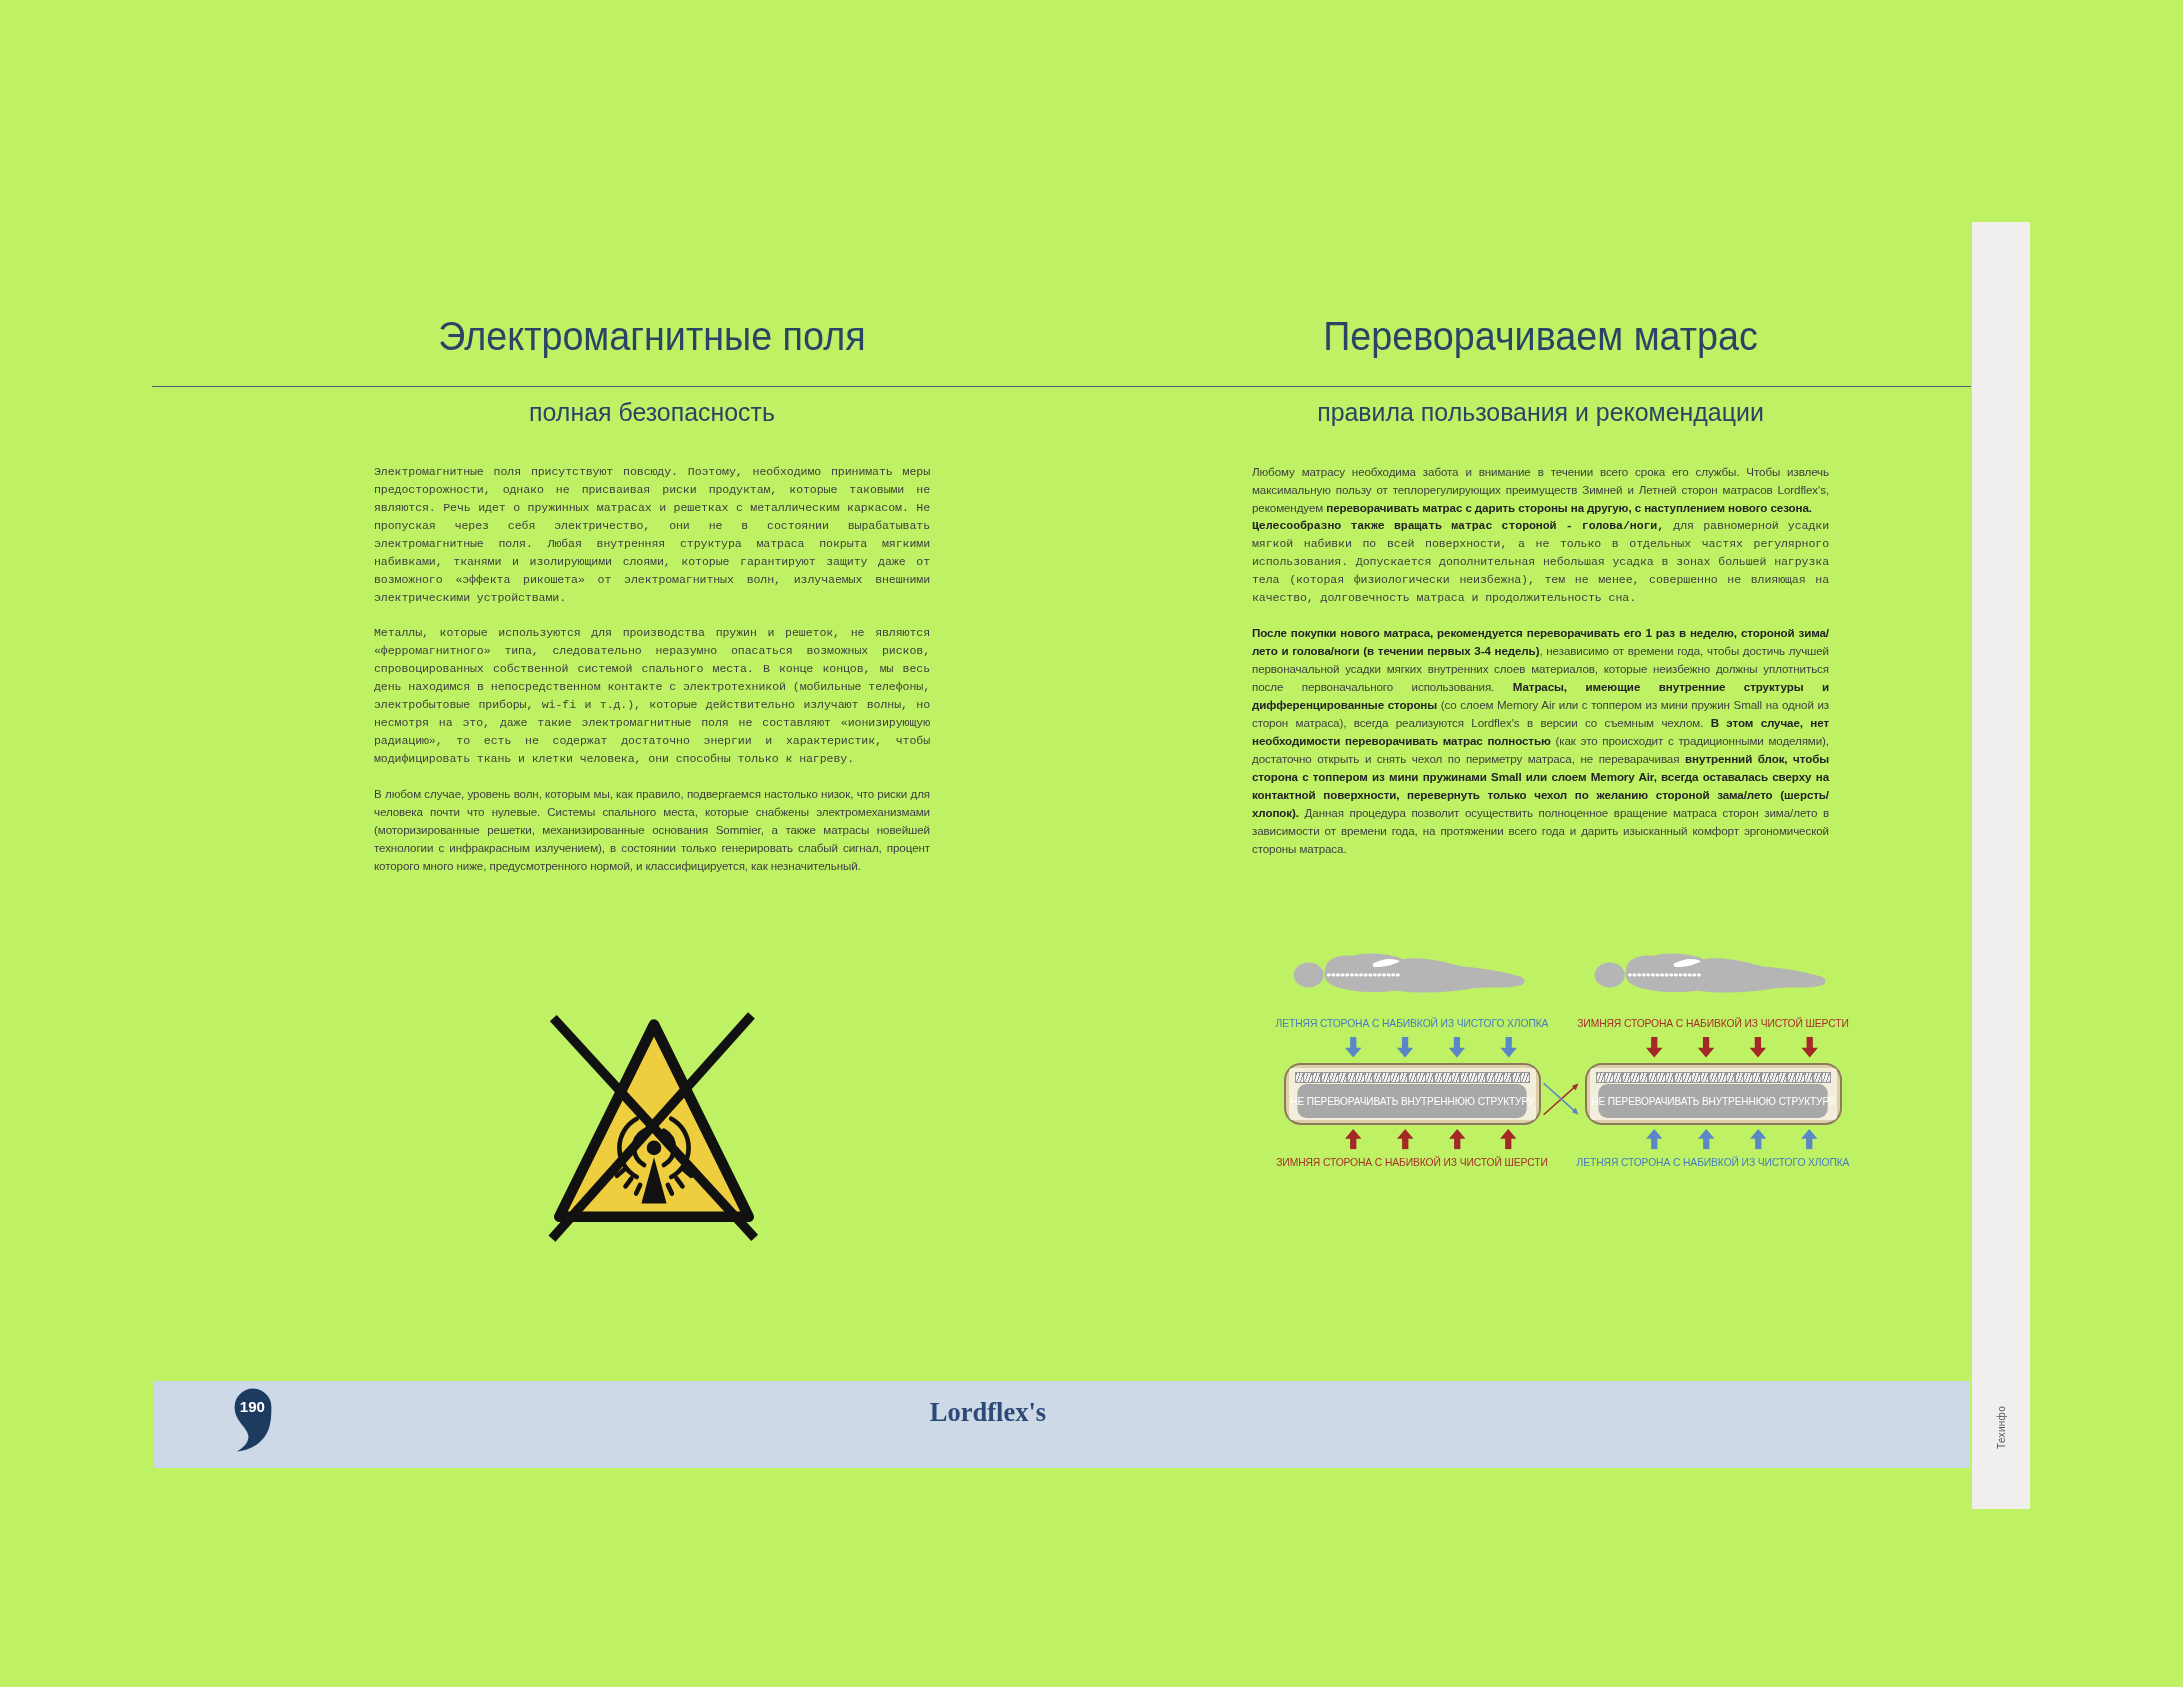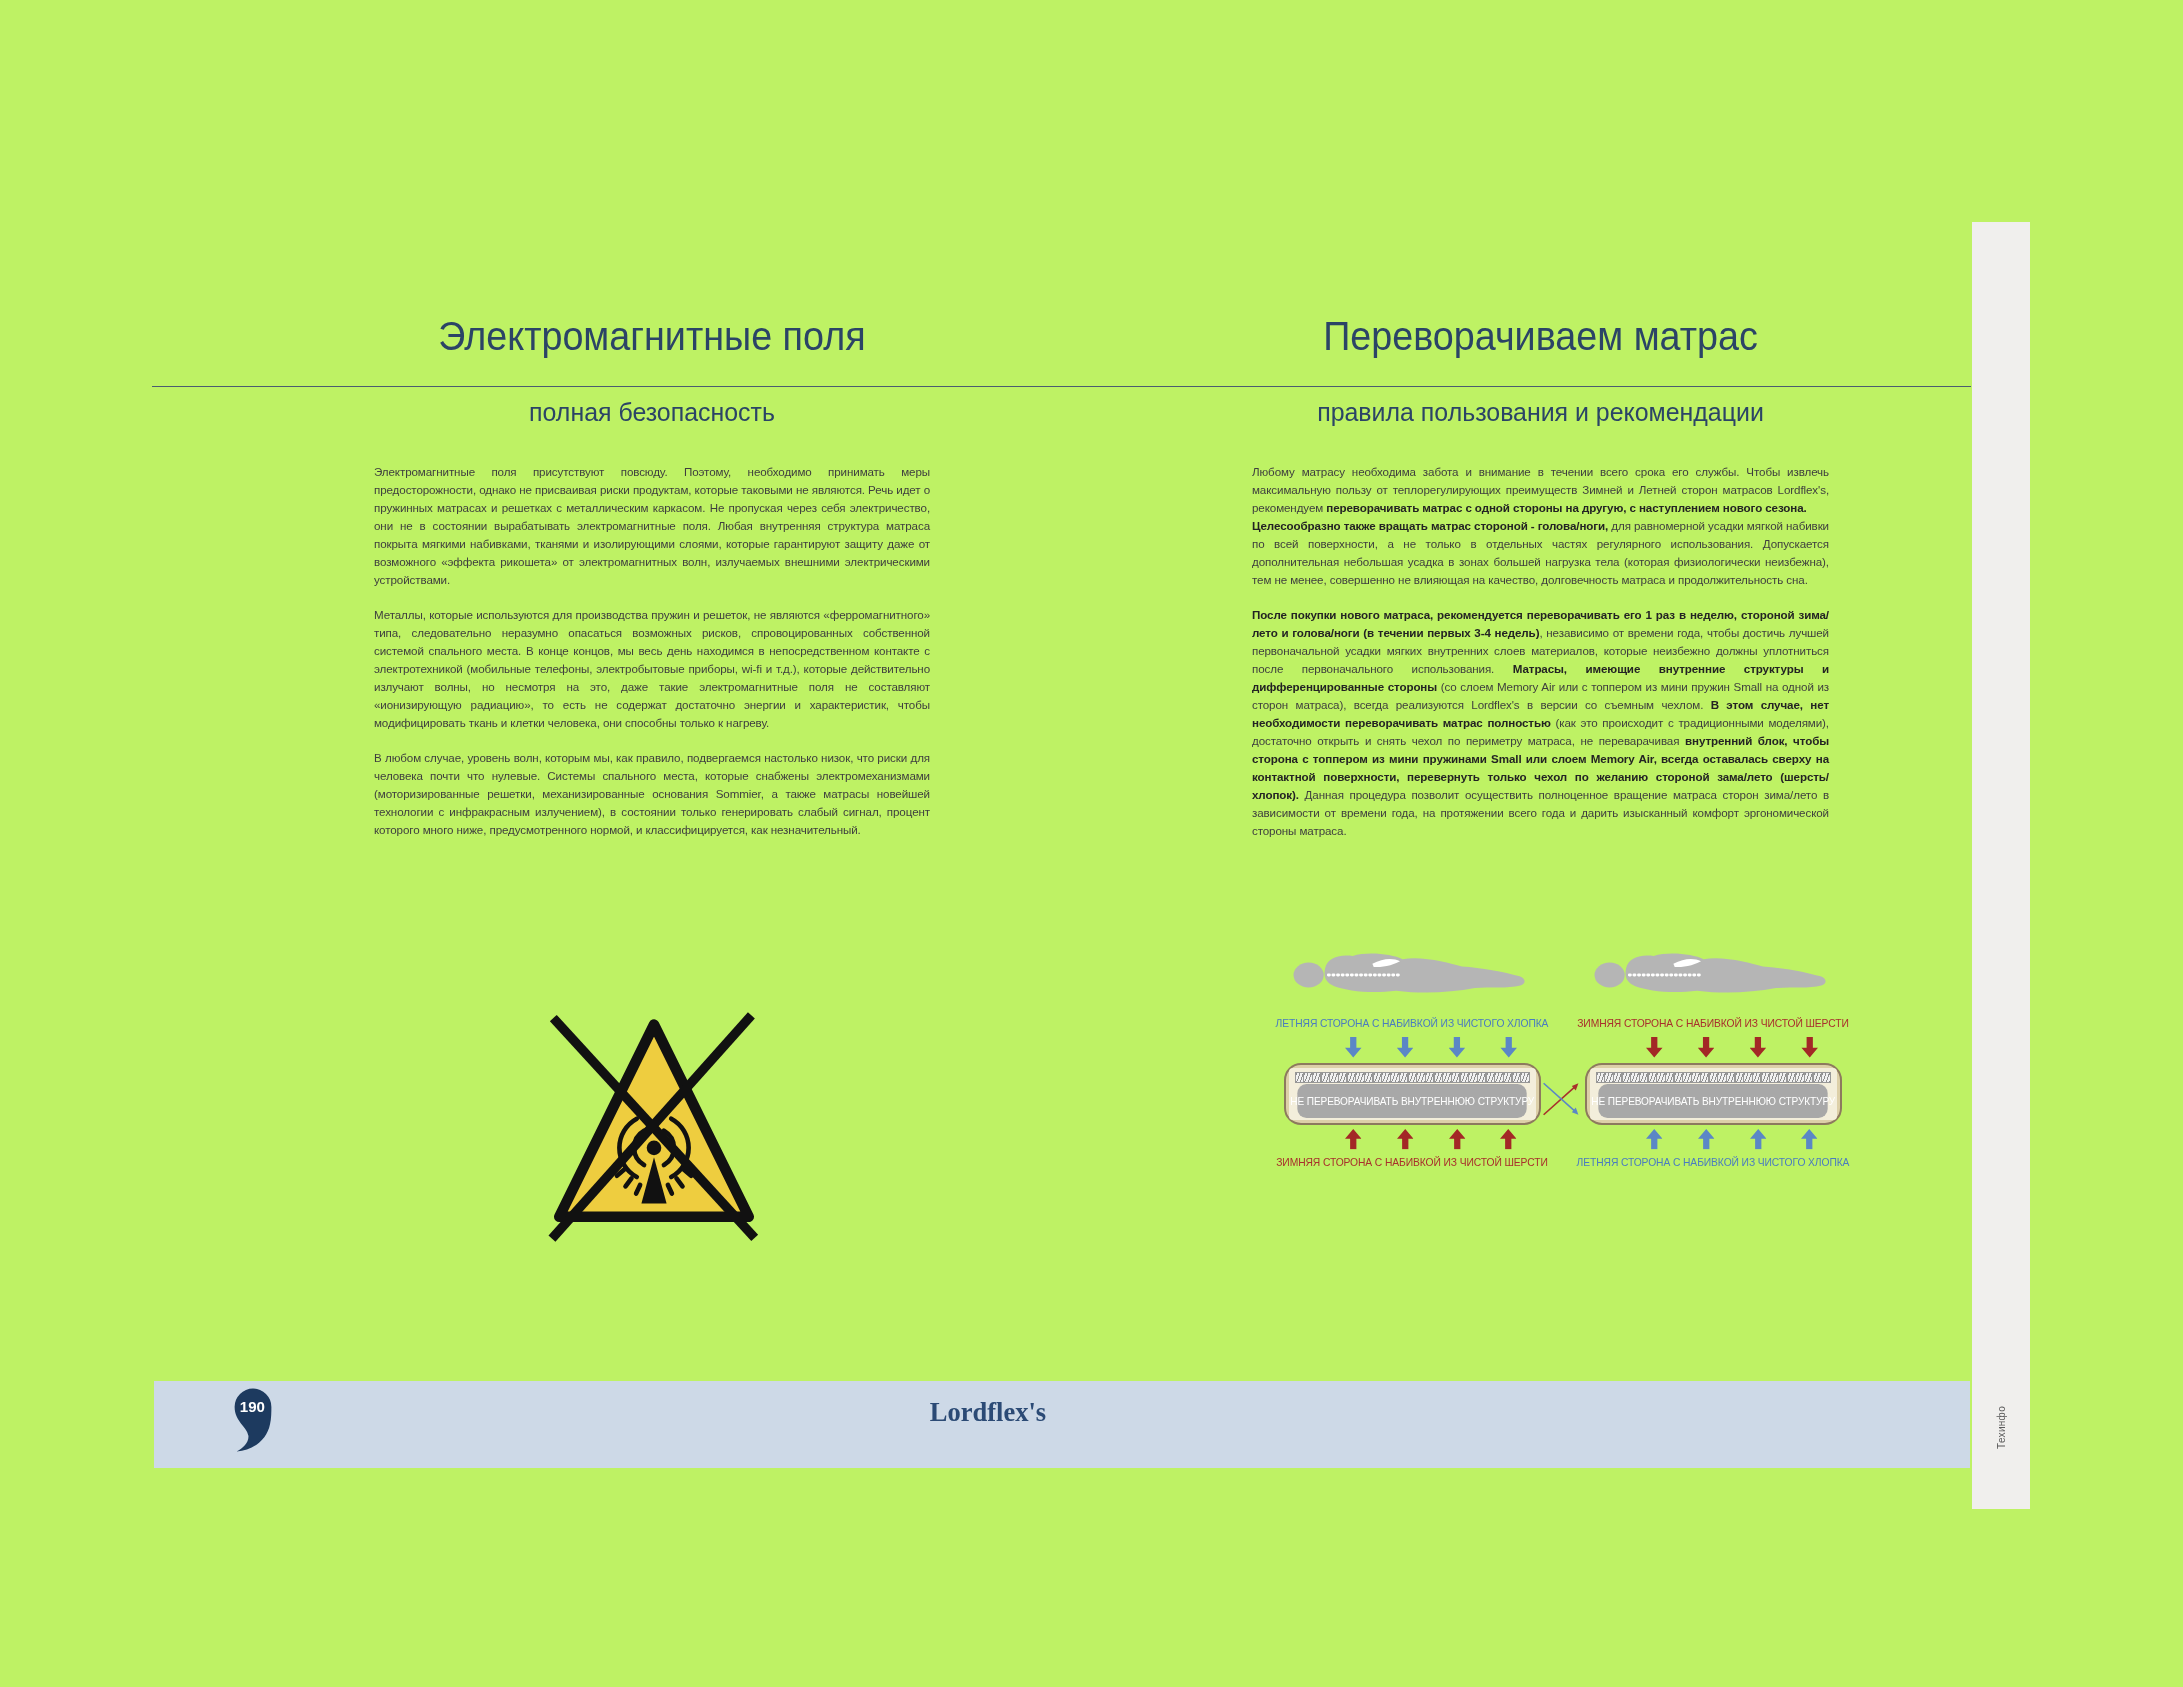--- a/index.html
+++ b/index.html
@@ -10,21 +10,21 @@
   .col-title{position:absolute;top:310px;height:53px;line-height:53px;text-align:center;
              font-size:41px;color:#2b4466;transform:scaleX(.92);transform-origin:center;white-space:nowrap;}
   #rule{position:absolute;left:152px;top:386px;width:1819px;height:1.3px;background:#4b5c70;}
   .col-subtitle{position:absolute;top:396px;height:32px;line-height:32px;text-align:center;
                 font-size:26.5px;color:#2b4466;transform:scaleX(.94);transform-origin:center;white-space:nowrap;}
 
   
   .textcol{position:absolute;top:463px;font-size:11.6px;line-height:18px;color:#3e3e3e;
            text-align:justify;letter-spacing:-0.1px;}
   .textcol .para{margin:0;}
-  .textcol .para.gap{margin-bottom:17px;}
+  .textcol .para.gap{margin-bottom:17px;font-family:Liberation Mono, monospace;}
   .textcol .b{font-weight:bold;color:#232323;}
 
   
   #warn-icon{position:absolute;left:548px;top:1010px;}
 
   
   #diagram{position:absolute;left:1252px;top:948px;width:577px;height:228px;margin-left:28px;}
   .sil{position:absolute;top:2px;width:237px;height:46px;}
   .diag-label{position:absolute;width:288px;text-align:center;font-size:10.3px;letter-spacing:-0.1px;white-space:nowrap;}
   .arrow-row{position:absolute;width:172px;display:flex;justify-content:space-between;}
@@ -66,21 +66,21 @@
   <div id="rule"></div>
   <div class="col-subtitle" style="left:374px;width:556px;">полная безопасность</div>
   <div class="col-subtitle" style="left:1252px;width:577px;">правила пользования и рекомендации</div>
 
   <div class="textcol" style="left:374px;width:556px;">
       <p class="para gap"><span>Электромагнитные поля присутствуют повсюду. Поэтому, необходимо принимать меры предосторожности, однако не присваивая риски продуктам, которые таковыми не являются. Речь идет о пружинных матрасах и решетках с металлическим каркасом. Не пропуская через себя электричество, они не в состоянии вырабатывать электромагнитные поля. Любая внутренняя структура матраса покрыта мягкими набивками, тканями и изолирующими слоями, которые гарантируют защиту даже от возможного «эффекта рикошета» от электромагнитных волн, излучаемых внешними электрическими устройствами.</span></p>
       <p class="para gap"><span>Металлы, которые используются для производства пружин и решеток, не являются «ферромагнитного» типа, следовательно неразумно опасаться возможных рисков, спровоцированных собственной системой спального места. В конце концов, мы весь день находимся в непосредственном контакте с электротехникой (мобильные телефоны, электробытовые приборы, wi-fi и т.д.), которые действительно излучают волны, но несмотря на это, даже такие электромагнитные поля не составляют «ионизирующую радиацию», то есть не содержат достаточно энергии и характеристик, чтобы модифицировать ткань и клетки человека, они способны только к нагреву.</span></p>
       <p class="para"><span>В любом случае, уровень волн, которым мы, как правило, подвергаемся настолько низок, что риски для человека почти что нулевые. Системы спального места, которые снабжены электромеханизмами (моторизированные решетки, механизированные основания Sommier, а также матрасы новейшей технологии с инфракрасным излучением), в состоянии только генерировать слабый сигнал, процент которого много ниже, предусмотренного нормой, и классифицируется, как незначительный.</span></p>
     </div>
   <div class="textcol" style="left:1252px;width:577px;">
-      <p class="para"><span>Любому матрасу необходима забота и внимание в течении всего срока его службы. Чтобы извлечь максимальную пользу от теплорегулирующих преимуществ Зимней и Летней сторон матрасов Lordflex's, рекомендуем </span><span class="b">переворачивать матрас с одной стороны на другую, с наступлением нового сезона.</span></p>
+      <p class="para"><span>Любому матрасу необходима забота и внимание в течении всего срока его службы. Чтобы извлечь максимальную пользу от теплорегулирующих преимуществ Зимней и Летней сторон матрасов Lordflex's, рекомендуем </span><span class="b">переворачивать матрас с дарить стороны на другую, с наступлением нового сезона.</span></p>
       <p class="para gap"><span class="b">Целесообразно также вращать матрас стороной - голова/ноги, </span><span>для равномерной усадки мягкой набивки по всей поверхности, а не только в отдельных частях регулярного использования. Допускается дополнительная небольшая усадка в зонах большей нагрузка тела (которая физиологически неизбежна), тем не менее, совершенно не влияющая на качество, долговечность матраса и продолжительность сна.</span></p>
       <p class="para"><span class="b">После покупки нового матраса, рекомендуется переворачивать его 1 раз в неделю, стороной зима/лето и голова/ноги (в течении первых 3-4 недель)</span><span>, независимо от времени года, чтобы достичь лучшей первоначальной усадки мягких внутренних слоев материалов, которые неизбежно должны уплотниться после первоначального использования. </span><span class="b">Матрасы, имеющие внутренние структуры и дифференцированные стороны </span><span>(со слоем Memory Air или с топпером из мини пружин Small на одной из сторон матраса), всегда реализуются Lordflex's в версии со съемным чехлом. </span><span class="b">В этом случае, нет необходимости переворачивать матрас полностью </span><span>(как это происходит с традиционными моделями), достаточно открыть и снять чехол по периметру матраса, не переварачивая </span><span class="b">внутренний блок, чтобы сторона с топпером из мини пружинами Small или слоем Memory Air, всегда оставалась сверху на контактной поверхности, перевернуть только чехол по желанию стороной зама/лето (шерсть/хлопок). </span><span>Данная процедура позволит осуществить полноценное вращение матраса сторон зима/лето в зависимости от времени года, на протяжении всего года и дарить изысканный комфорт эргономической стороны матраса.</span></p>
     </div>
 
   <svg id="warn-icon" width="212" height="232" viewBox="0 0 320 350">
     <path d="M160 22 L303 312 L17 312 Z" fill="#eecd3f" stroke="#111111" stroke-width="16" stroke-linejoin="round"></path>
     <g stroke="#111111" stroke-width="7" fill="none" stroke-linecap="round">
       <path d="M145 182 A30 30 0 0 0 145 234"></path>
       <path d="M134 164 A50 50 0 0 0 134 252"></path>
       <path d="M175 182 A30 30 0 0 1 175 234"></path>

